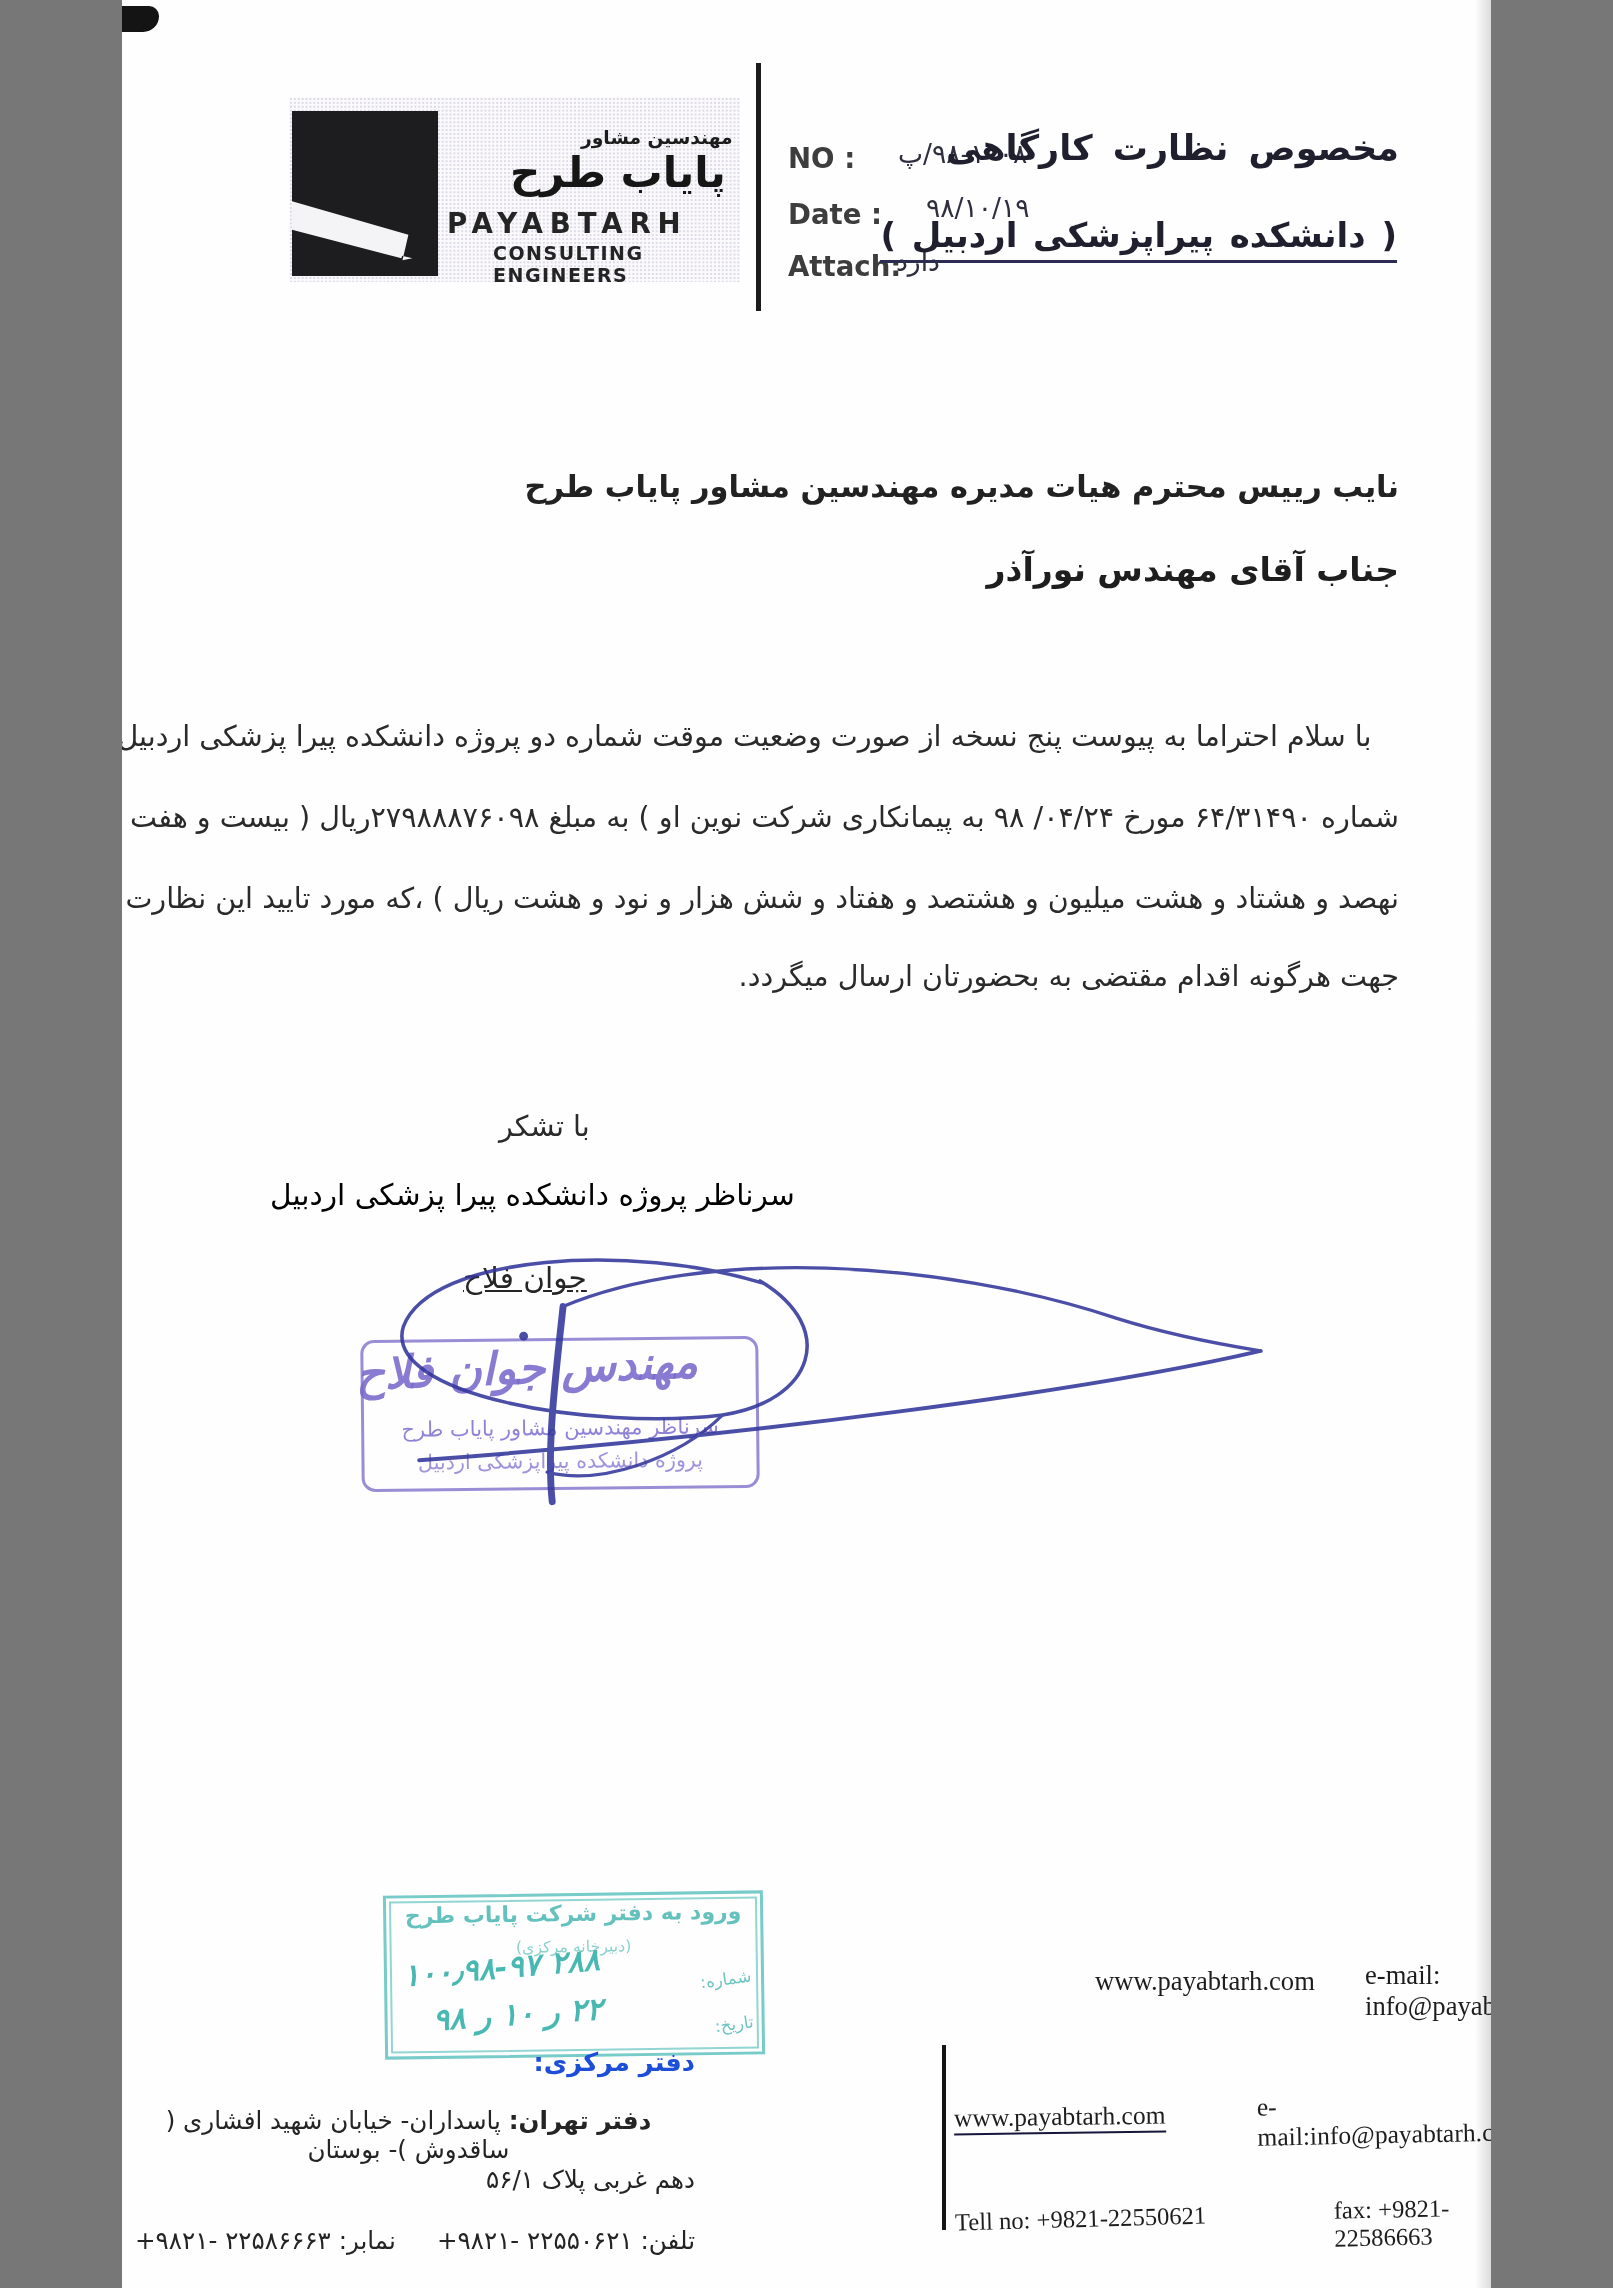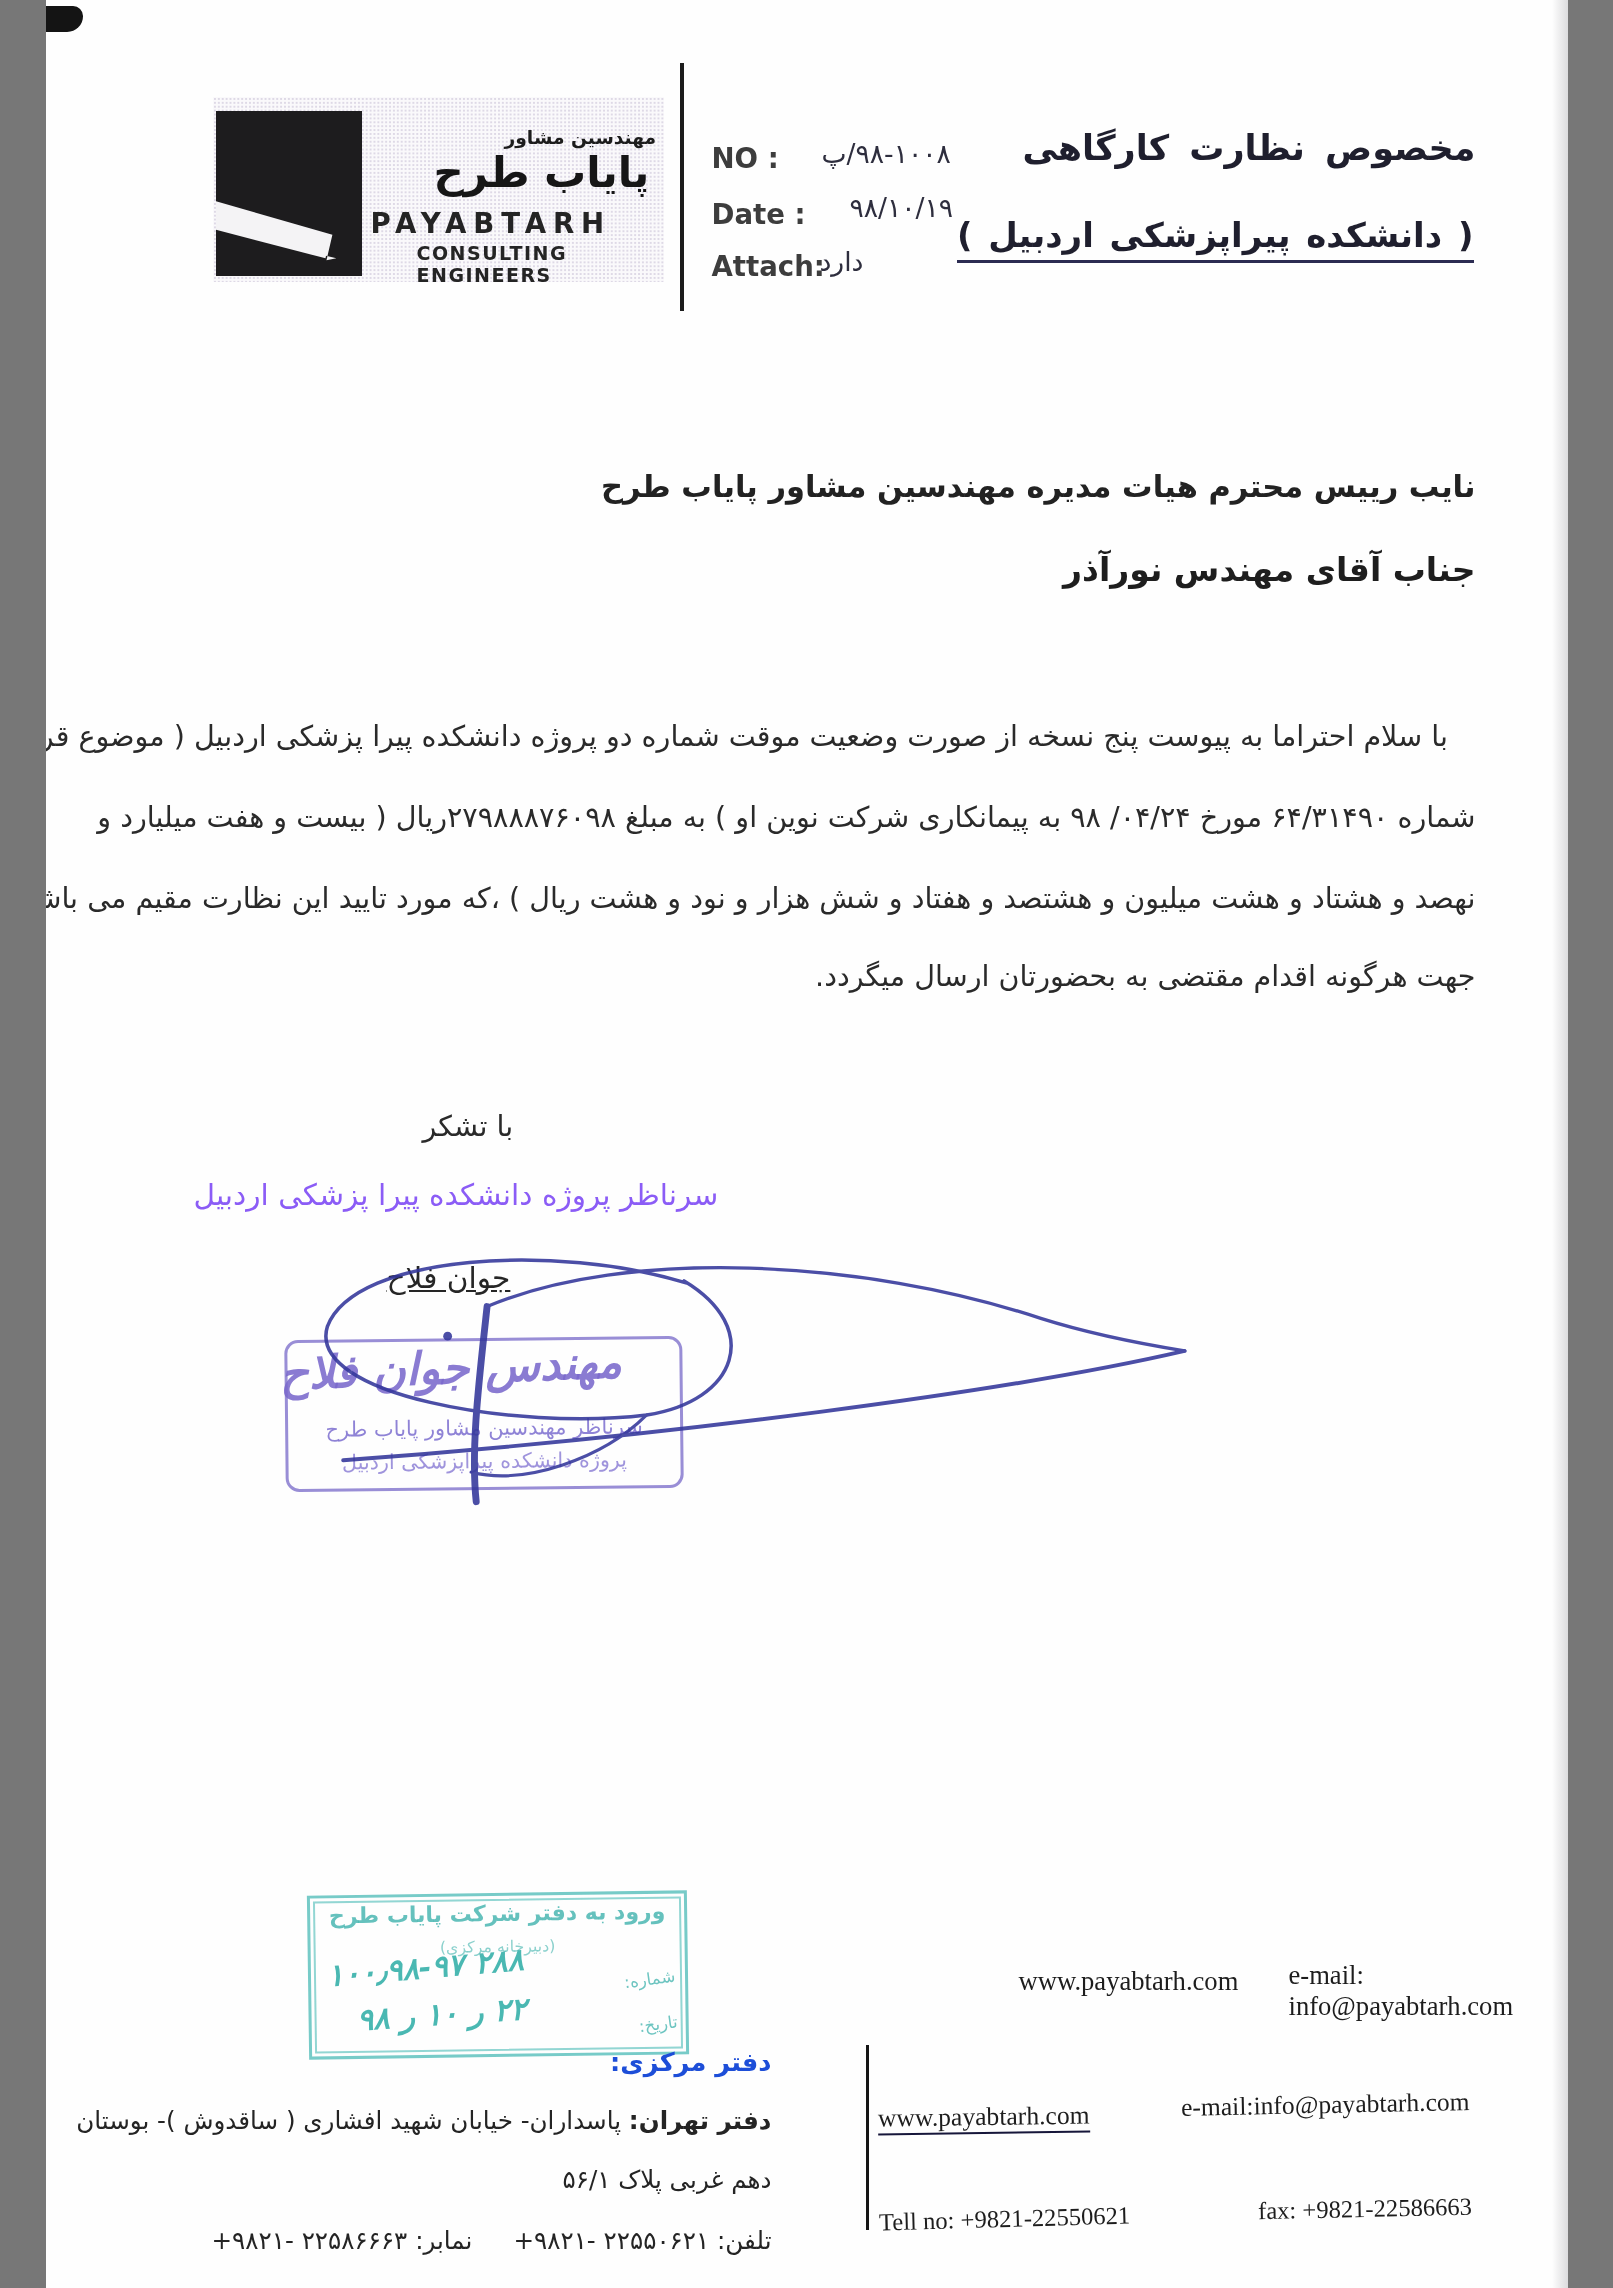--- a/index.html
+++ b/index.html
@@ -1,17 +1,17 @@
 <!DOCTYPE html>
 <html lang="fa"><head>
 <meta charset="utf-8">
 <style>
   html,body{margin:0;padding:0;background:#777;}
   #page{
-    position:relative;width:1522px;height:2288px;margin:0 auto;
+    position:relative;width:1369px;height:2288px;margin:0 auto;
     background:#fefefe;overflow:hidden;
     font-family:"DejaVu Sans",sans-serif;color:#242424;
   }
   .abs{position:absolute;}
   .fa{font-family:"DejaVu Sans",sans-serif;direction:rtl;unicode-bidi:plaintext;color:#262626;}
   .en{font-family:"Liberation Serif",serif;color:#1d1d1d;}
   .bold{font-weight:bold;}
   .ltrov{direction:ltr;unicode-bidi:bidi-override;}
   .jline{
     direction:rtl;text-align:justify;text-align-last:justify;
@@ -44,21 +44,21 @@
   
   .addr1{right:92px;top:469px;font-size:30.5px;font-weight:bold;color:#222;}
   .addr2{right:92px;top:550px;font-size:33px;font-weight:bold;color:#1e1e1e;}
   .subj{right:92px;top:636px;font-size:30.5px;font-weight:bold;color:#222;}
   .p1{left:148px;right:92px;top:717px;padding-right:27.6px;}
   .p2{left:148px;right:92px;top:798px;margin-left:34px;}
   .p3{left:148px;right:92px;top:879px;}
   .p4{right:92px;top:959px;font-size:28.6px;color:#2a2a2a;}
   
   .thanks{left:377px;top:1109px;font-size:28.6px;color:#2a2a2a;}
-  .role{left:148px;top:1178px;font-size:29.6px;color:#8b5cf6;}
+  .role{left:148px;top:1178px;font-size:29.6px;color:#000000;}
   .signer{left:341px;top:1261px;font-size:29.6px;color:#262626;text-decoration:underline;}
   
   .stamp-purple{
     left:239px;top:1338px;width:392px;height:146px;
     border:3.4px solid rgba(128,114,204,.8);border-radius:13.8px;
     transform:rotate(-0.6deg);
   }
   .sp-line1{left:-7.9px;top:0px;font-size:45px;font-weight:bold;font-style:italic;
     color:rgba(122,105,204,.88);white-space:nowrap;letter-spacing:-1px;transform:rotate(-1.5deg);}
   .sp-line2{left:0;right:0;top:75px;text-align:center;font-size:21px;color:rgba(134,120,210,.92);}

